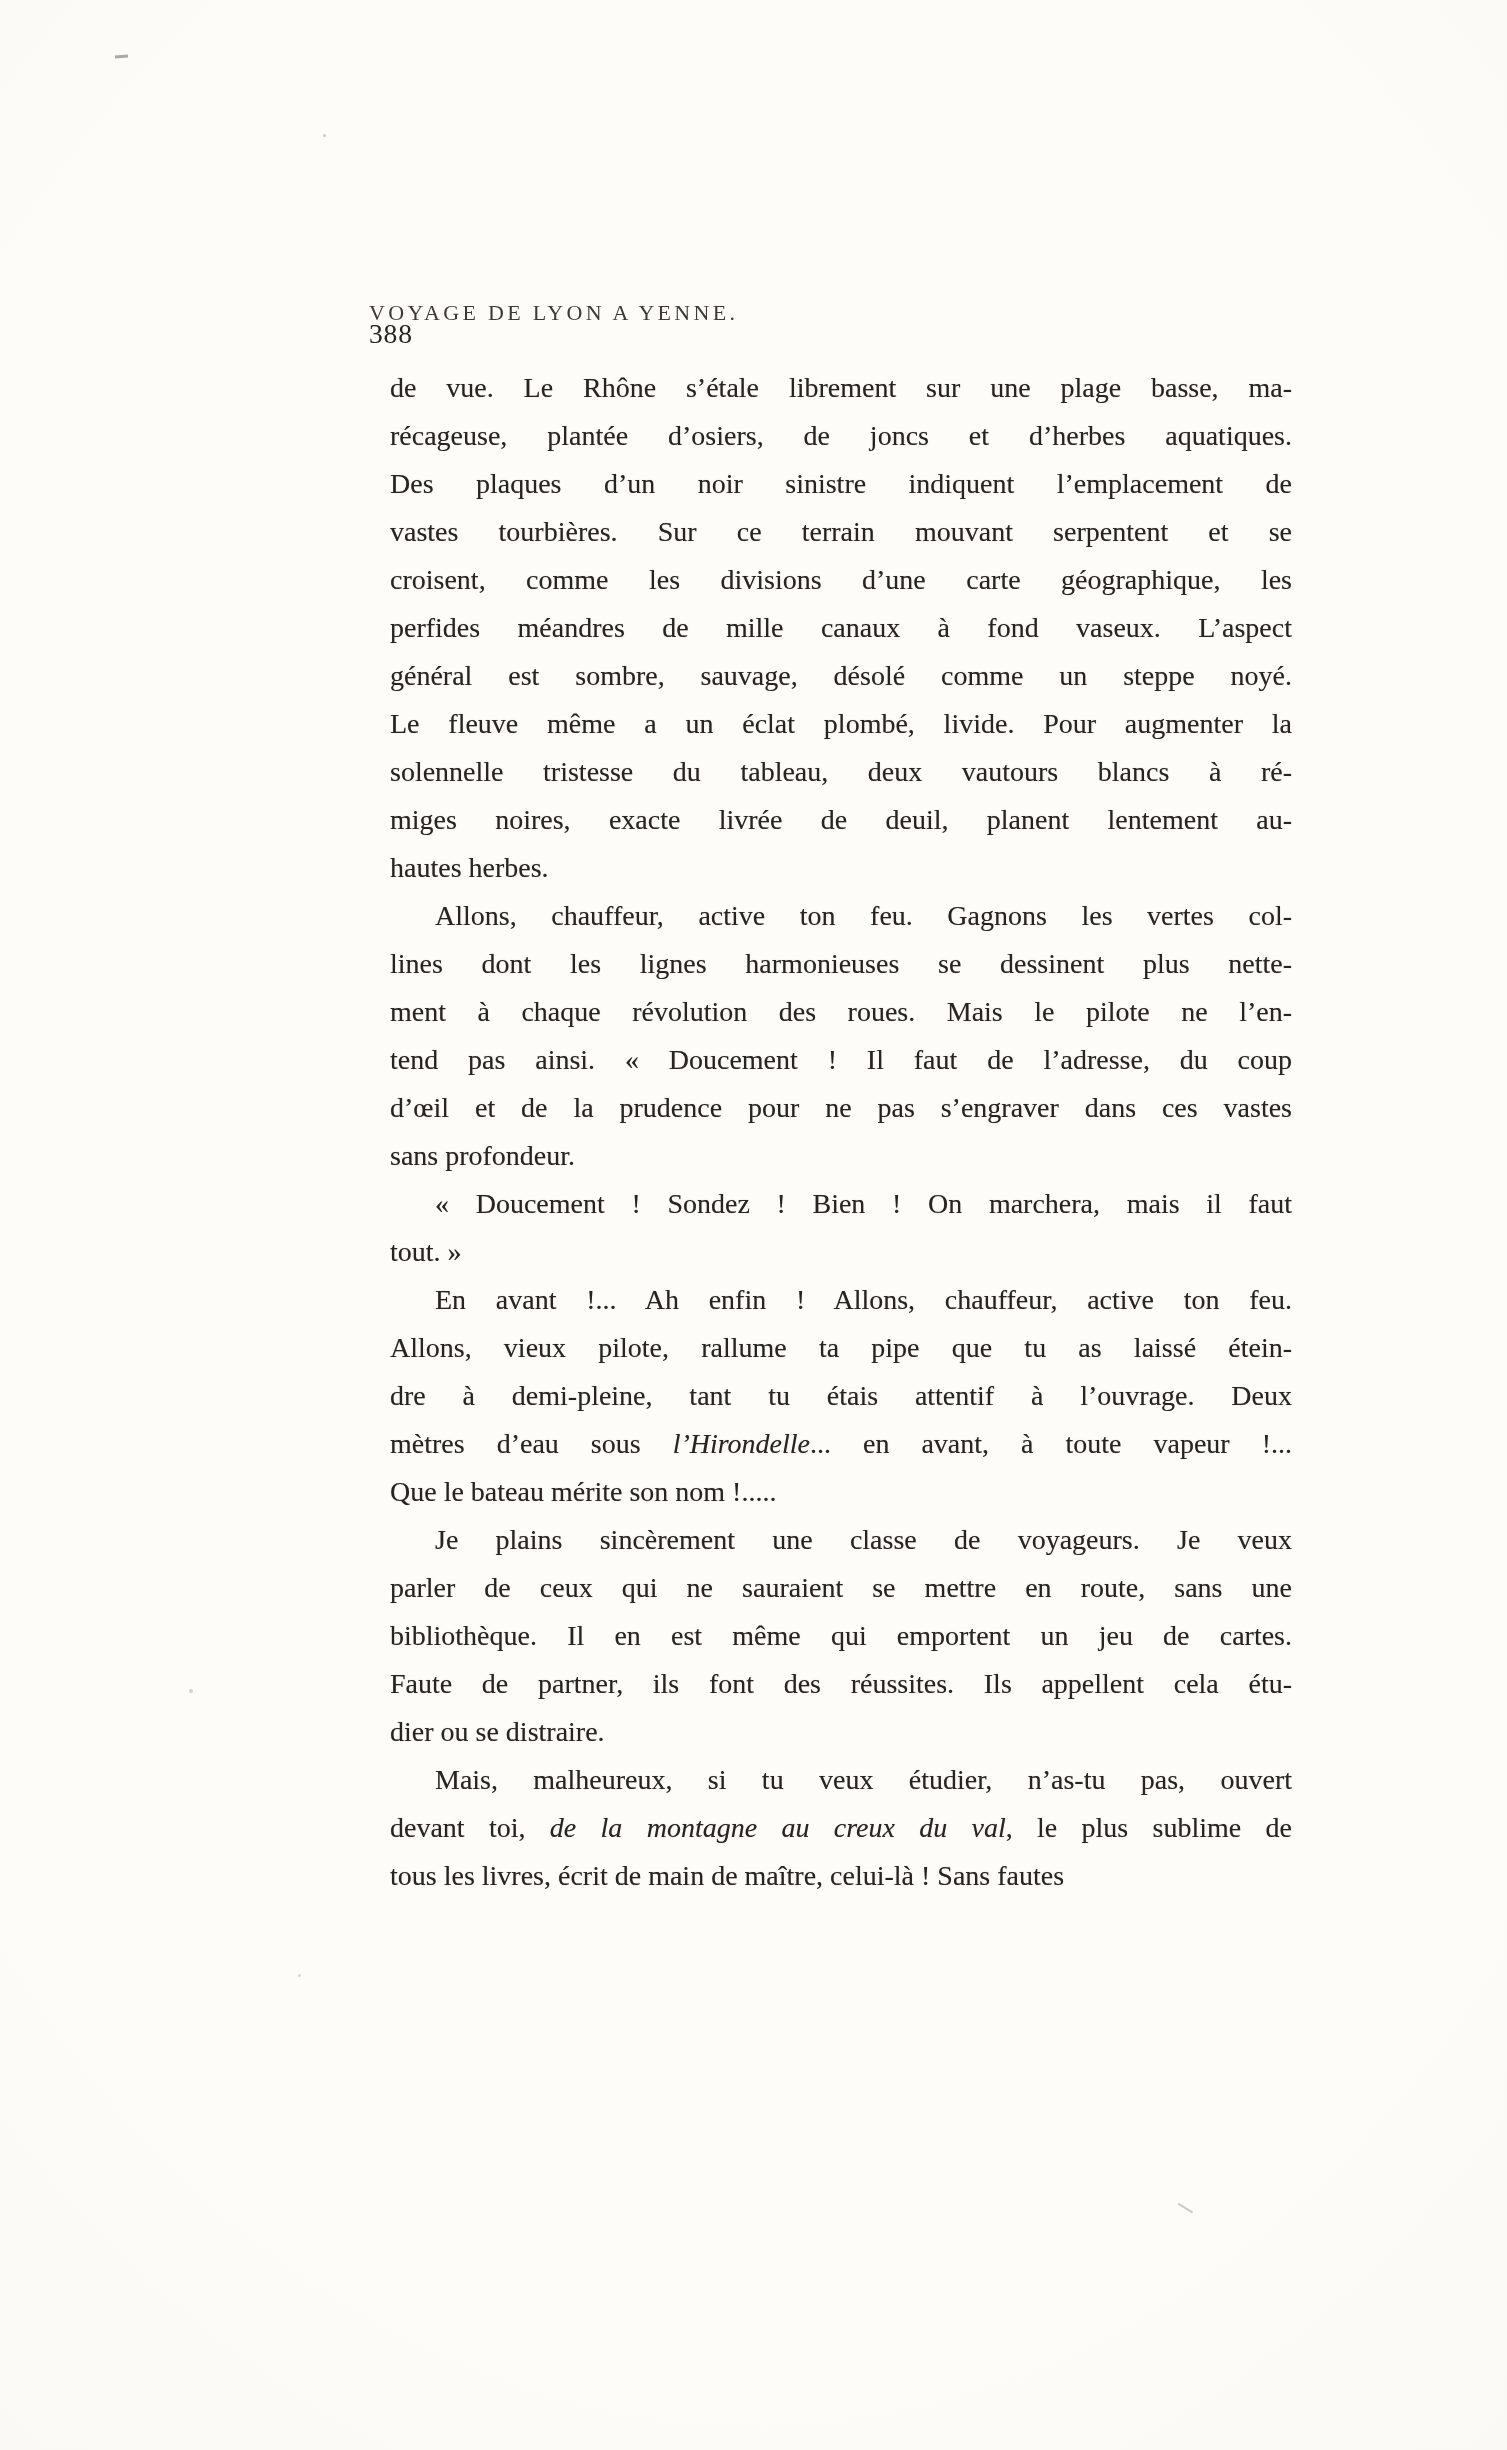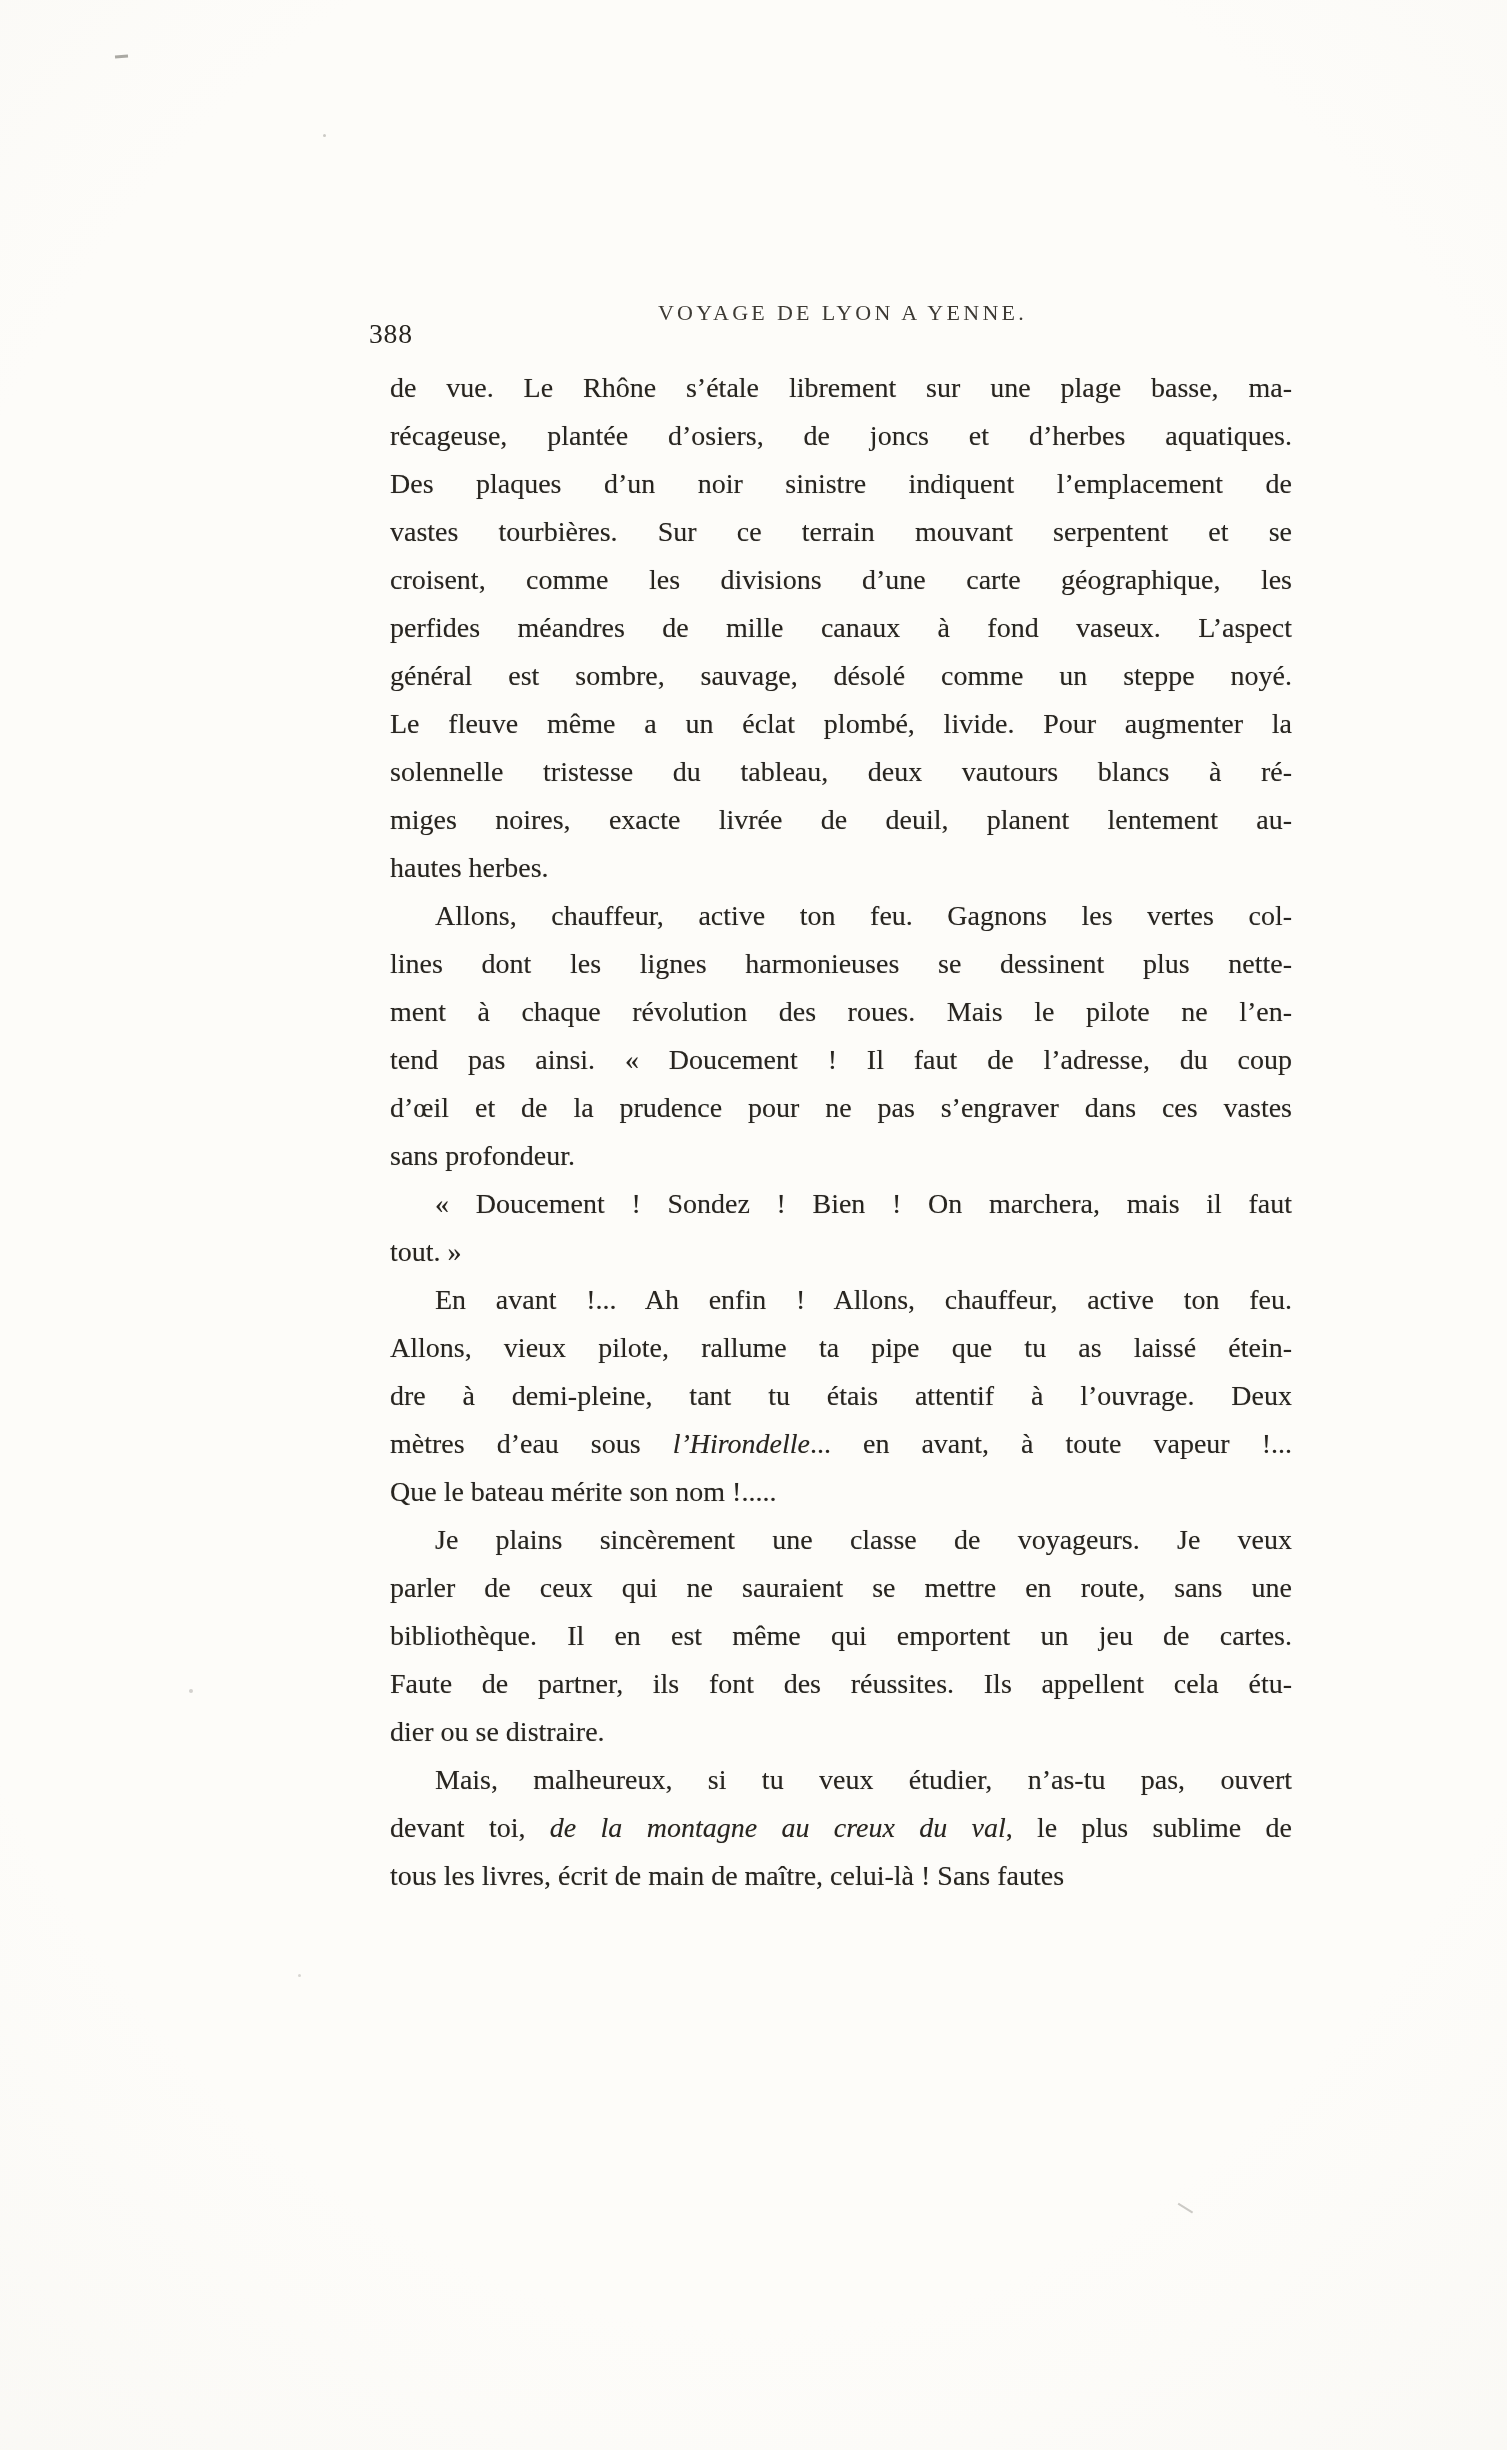--- a/index.html
+++ b/index.html
@@ -11,21 +11,21 @@
   body{width:1508px;height:2450px;background:#e8e6e1;}
   .page{
     position:relative;width:1508px;height:2450px;overflow:hidden;
     background:radial-gradient(ellipse 120% 100% at 50% 45%, #fdfcf9 50%, var(--paper) 80%, #eeece6 100%);
     font-family:"Liberation Serif","DejaVu Serif",serif;
     color:var(--ink);
   }
   .header{position:absolute;top:294px;left:369px;width:923px;height:40px;}
   .pagenum{position:absolute;left:0;top:1.7px;font-size:27.6px;letter-spacing:0.8px;margin-top:22px;}
   .running{
-    position:absolute;left:12px;top:5.9px;width:100%;text-align:center;
+    position:absolute;left:0;top:5.9px;width:100%;text-align:left;
     font-size:22px;letter-spacing:3.3px;color:var(--header_ink);
   }
   .textblock{
     position:absolute;top:364px;left:369px;width:923px;
     font-size:28px;line-height:48px;
     text-shadow:0 0 0.8px rgba(38,36,32,0.35);
   }
   .line{text-align:justify;margin-left:21px;}
   .line.full{text-align-last:justify;}
   .line.indent{text-indent:45px;}

